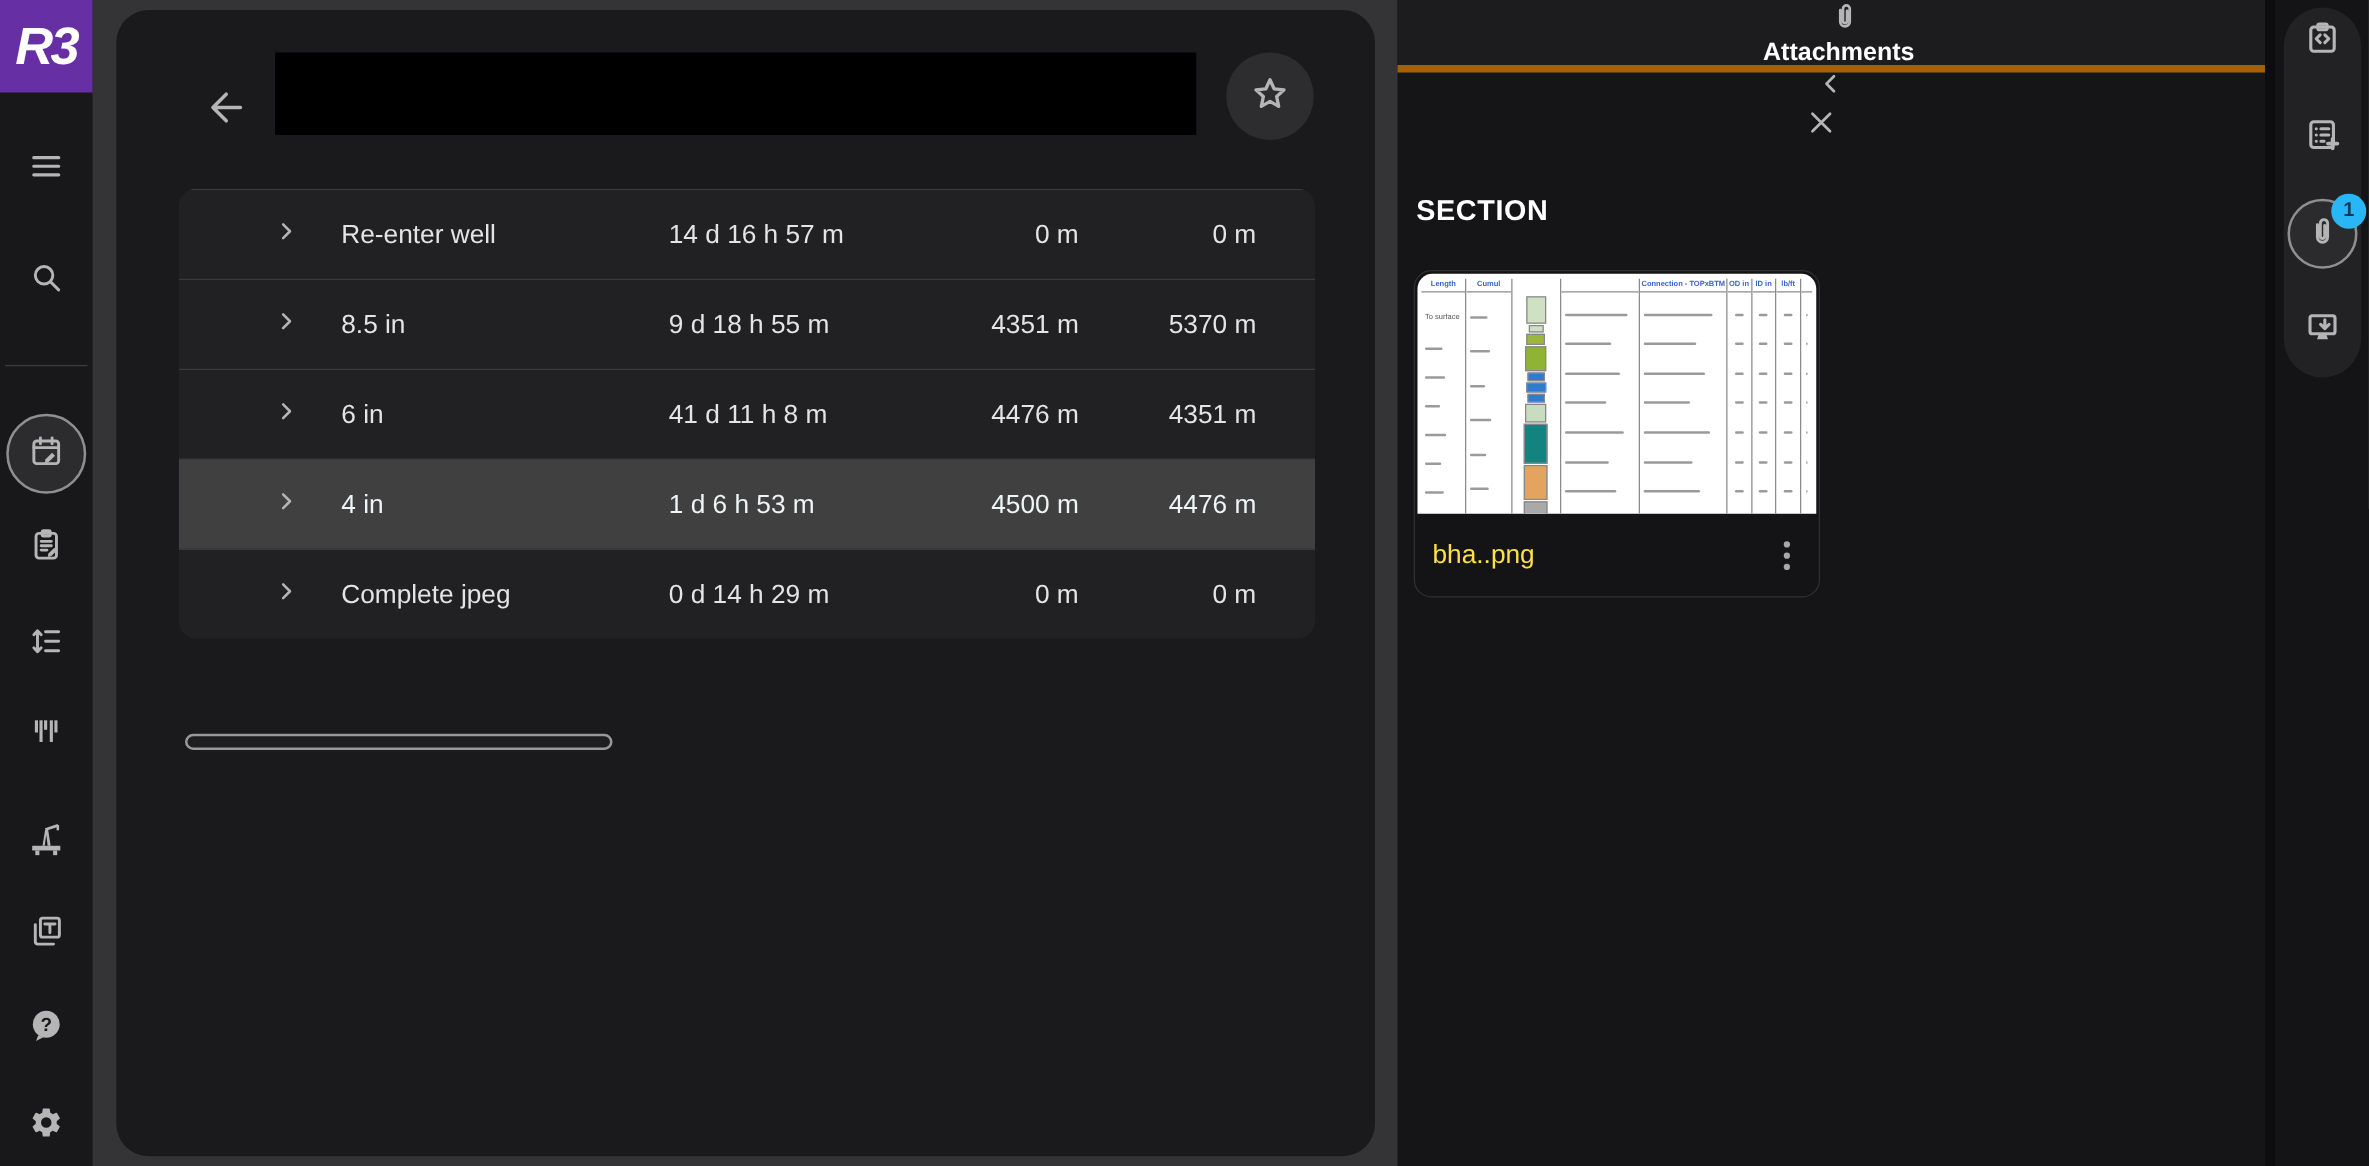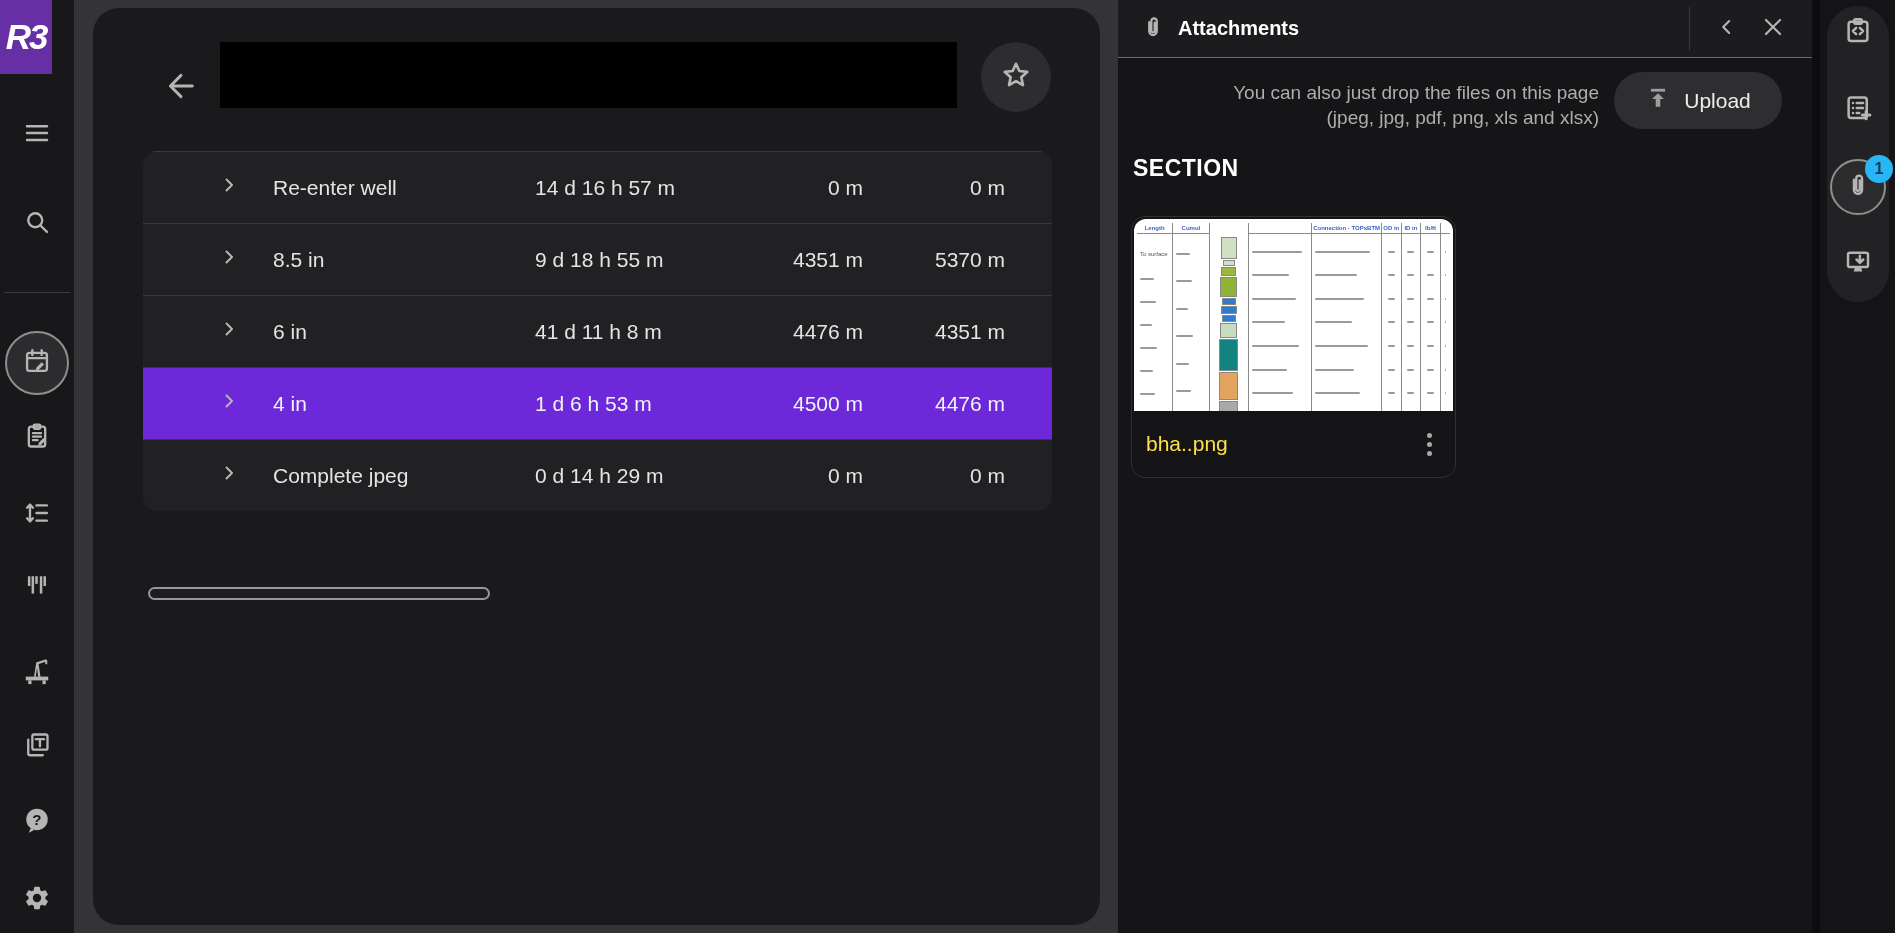--- a/index.html
+++ b/index.html
@@ -2,22 +2,22 @@
 <html><head>
 <meta charset="utf-8">
 <style>
   * { margin:0; padding:0; box-sizing:border-box; }
   html,body { background:#343436; font-family:"Liberation Sans", sans-serif; }
   #stage { position:relative; width:1895px; height:933px; background:#343436; overflow:hidden;
            -webkit-font-smoothing:antialiased; }
 
   
   #sidebar { position:absolute; left:0; top:0; width:74px; height:933px; background:#18181a; z-index:3; }
-  #logo { width:52px; height:74px; display:flex; align-items:center; justify-content:center;
-          color:#fff; font-size:35px; font-weight:bold; letter-spacing:-2px; font-style:italic; }
+  #logo { width:74px; height:74px; display:flex; align-items:center; justify-content:center;
+          color:#fff; font-size:42px; font-weight:bold; letter-spacing:-2px; font-style:italic; }
   .side-ico { position:absolute; left:50%; transform:translate(-50%,-50%); width:44px; height:44px;
               display:flex; align-items:center; justify-content:center; cursor:pointer; }
   .side-divider { position:absolute; left:4px; right:4px; top:292px; height:1px; background:#3c3c3e; }
   .active-circle { position:absolute; left:50%; top:363px; transform:translate(-50%,-50%);
                    width:64px; height:64px; border-radius:50%; background:#2c2c2e; border:2px solid #8f8f8f;
                    display:flex; align-items:center; justify-content:center; }
   svg.ic { stroke:#b5b5b5; fill:none; stroke-width:2; stroke-linecap:round; stroke-linejoin:round; }
   svg.icf { fill:#b5b5b5; stroke:none; }
 
   
@@ -29,34 +29,34 @@
   #star-btn { position:absolute; left:888px; top:34px; width:70px; height:70px; border-radius:50%;
               background:#2d2d2f; display:flex; align-items:center; justify-content:center; cursor:pointer; }
 
   
   #sections-table { position:absolute; left:50px; top:143px; width:909px; border-radius:14px;
                     overflow:hidden; background:#212123; }
   .t-row { display:flex; align-items:center; height:72px; border-top:1px solid #3a3a3c;
            color:#e4e4e4; font-size:21px; cursor:pointer; }
   .t-head { height:64px; background:#2a2a2c; border-top:none; color:#8f9092; font-weight:bold;
             font-size:20px; cursor:default; }
-  .t-row.selected { background:#6d28d9; color:#eef5f6; }
+  .t-row.selected { background:#404040; color:#eef5f6; }
   .c-ico  { width:117px; display:flex; align-items:center; padding-left:74px; flex-shrink:0; }
   .c-sec  { width:240px; padding-left:13px; flex-shrink:0; white-space:nowrap; }
   .c-clean{ width:220px; padding-left:35px; flex-shrink:0; white-space:nowrap; }
   .c-de   { width:143px; text-align:right; flex-shrink:0; white-space:nowrap; }
   .c-ds   { width:142px; text-align:right; flex-shrink:0; white-space:nowrap; }
   .c-ho   { flex:1; padding-left:20px; overflow:hidden; white-space:nowrap; }
   #h-scrollbar { position:absolute; left:55px; top:579px; width:342px; height:13px;
                  border:2px solid #98989a; border-radius:8px; background:#1e1e20; cursor:pointer; }
 
   
   #attach-panel { position:absolute; left:1118px; top:0; width:694px; height:933px; background:#151517; }
-  #attach-header { height:58px; background:#1c1c1e; border-bottom:1px solid #a16207;
-                   display:flex; align-items:center; }
+  #attach-header { height:58px; background:#1c1c1e; border-bottom:6px solid #a16207;
+                   display:flex; align-items:center;flex-direction:column; }
   #attach-title { color:#fff; font-size:20px; font-weight:bold; margin-left:12px; }
   .hdr-btn { width:46px; height:46px; display:flex; align-items:center; justify-content:center; cursor:pointer; }
   #hdr-divider { width:1px; height:44px; background:#39393b; margin:0 14px 0 0; }
   #drop-row { display:flex; align-items:flex-start; padding:14px 30px 0 0; }
   #drop-hint { flex:1; text-align:right; color:#adadad; font-size:19px; line-height:1.32; padding-top:8px; }
   #upload-btn { margin-left:15px; width:168px; height:57px; border-radius:29px; background:#2e2e30;
                 display:flex; align-items:center; justify-content:center; gap:13px;
                 color:#ececec; font-size:21px; cursor:pointer; flex-shrink:0; }
   #section-label { position:absolute; left:15px; top:155px; color:#fff; font-size:23px;
                    font-weight:600; letter-spacing:.5px; }
@@ -303,35 +303,20 @@
       </div>
       <div class="hdr-btn" style="margin-right:16px">
         <span>
           <svg class="ic" width="26" height="26" viewBox="0 0 24 24" stroke="#cfcfcf" stroke-width="2.2">
               <path d="M5.5 5.5l13 13M18.5 5.5l-13 13"></path>
             </svg>
         </span>
       </div>
     </div>
 
-    <div id="drop-row">
-      <div id="drop-hint">
-        <div>You can also just drop the files on this page</div>
-        <div>(jpeg, jpg, pdf, png, xls and xlsx)</div>
-      </div>
-      <div id="upload-btn">
-        <span>
-          <svg width="26" height="26" viewBox="0 0 24 24">
-              <rect x="5.5" y="3.5" width="13" height="2.6" fill="#9e9e9e"></rect>
-              <path d="M12 7.5l5.5 5.5h-3.4v7h-4.2v-7H6.5z" fill="#9e9e9e"></path>
-            </svg>
-        </span>
-        <span>Upload</span>
-      </div>
-    </div>
 
     <div id="section-label">SECTION</div>
 
     <div id="file-card">
       <div id="thumb">
         <div class="th-col" style="width:12%">
           <div class="hd">Length</div>
           <div class="bars">
               <div style="font-size: 6px; color: rgb(85, 85, 85); white-space: nowrap; overflow: hidden;">To surface</div>
               <div class="bar" style="width: 46.2%;"></div>

